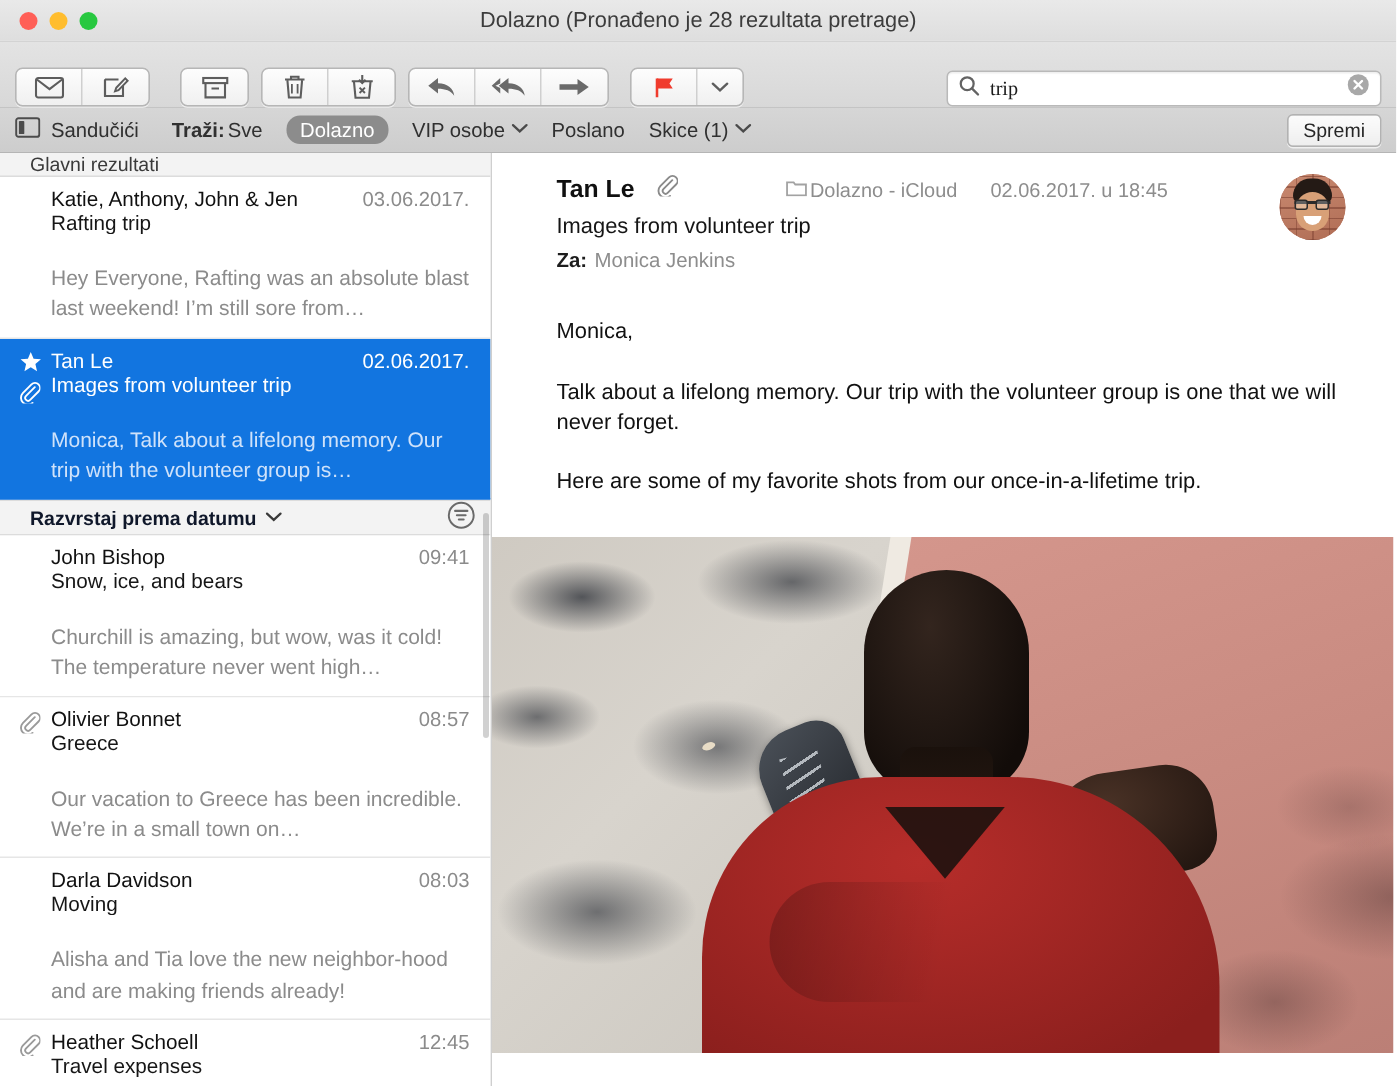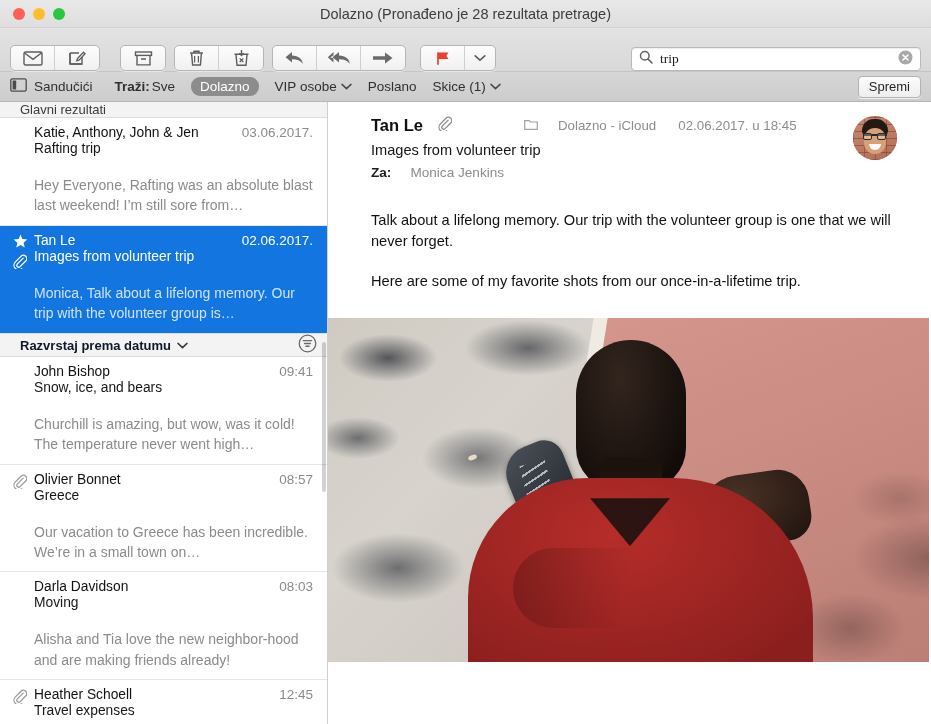--- a/index.html
+++ b/index.html
@@ -196,33 +196,33 @@
   }
   .msg-head { padding: 14px 0 0 0; position: relative; }
   .mh-line1 {
     display: flex; align-items: center;
     padding-left: 43px;
   }
   .mh-from { font-size: 16.5px; font-weight: bold; color: #101010; }
   .mh-clip { margin-left: 14px; }
   .mh-mailbox {
     margin-left: 72px;
-    display: flex; align-items: center; gap: 20px;
+    display: flex; align-items: center; gap: 2px;
     font-size: 13.3px; color: #8d8d8d;
   }
   .mh-date { margin-left: 22px; font-size: 13.3px; color: #8d8d8d; }
   .mh-subject {
     padding-left: 43px; margin-top: 7px;
     font-size: 14.6px; color: #151515;
   }
   .mh-to {
     padding-left: 43px; margin-top: 7px;
     font-size: 13.6px; color: #8d8d8d;
   }
-  .mh-to b { color: #1d1d1d; font-weight: bold; margin-right: 19px; }
+  .mh-to b { color: #1d1d1d; font-weight: bold; margin-right: 5px; }
   .avatar {
     position: absolute; right: 34px; top: 14px;
     width: 44px; height: 44px; border-radius: 50%;
     overflow: hidden;
     background: #b5745f;
   }
   .avatar .av-inner { width: 100%; height: 100%; position: relative; }
   .brickwall {
     position: absolute; inset: 0;
     background:
@@ -675,20 +675,21 @@
             <div class="av-face"></div>
             <div class="av-glasses"></div>
             <div class="av-g1"></div>
             <div class="av-g2"></div>
             <div class="av-smile"></div>
           </div>
         </div>
       </div>
 
       <div class="msg-body">
+        <p>Monica,</p>
         <p>Talk about a lifelong memory. Our trip with the volunteer group is one that we will never forget.</p>
         <p>Here are some of my favorite shots from our once-in-a-lifetime trip.</p>
       </div>
 
       <div class="photo-area">
         <div class="photo">
           <div class="ph-left"></div>
           <div class="ph-right"></div>
           <div class="ph-divider"></div>
           <div class="ph-speck"></div>

